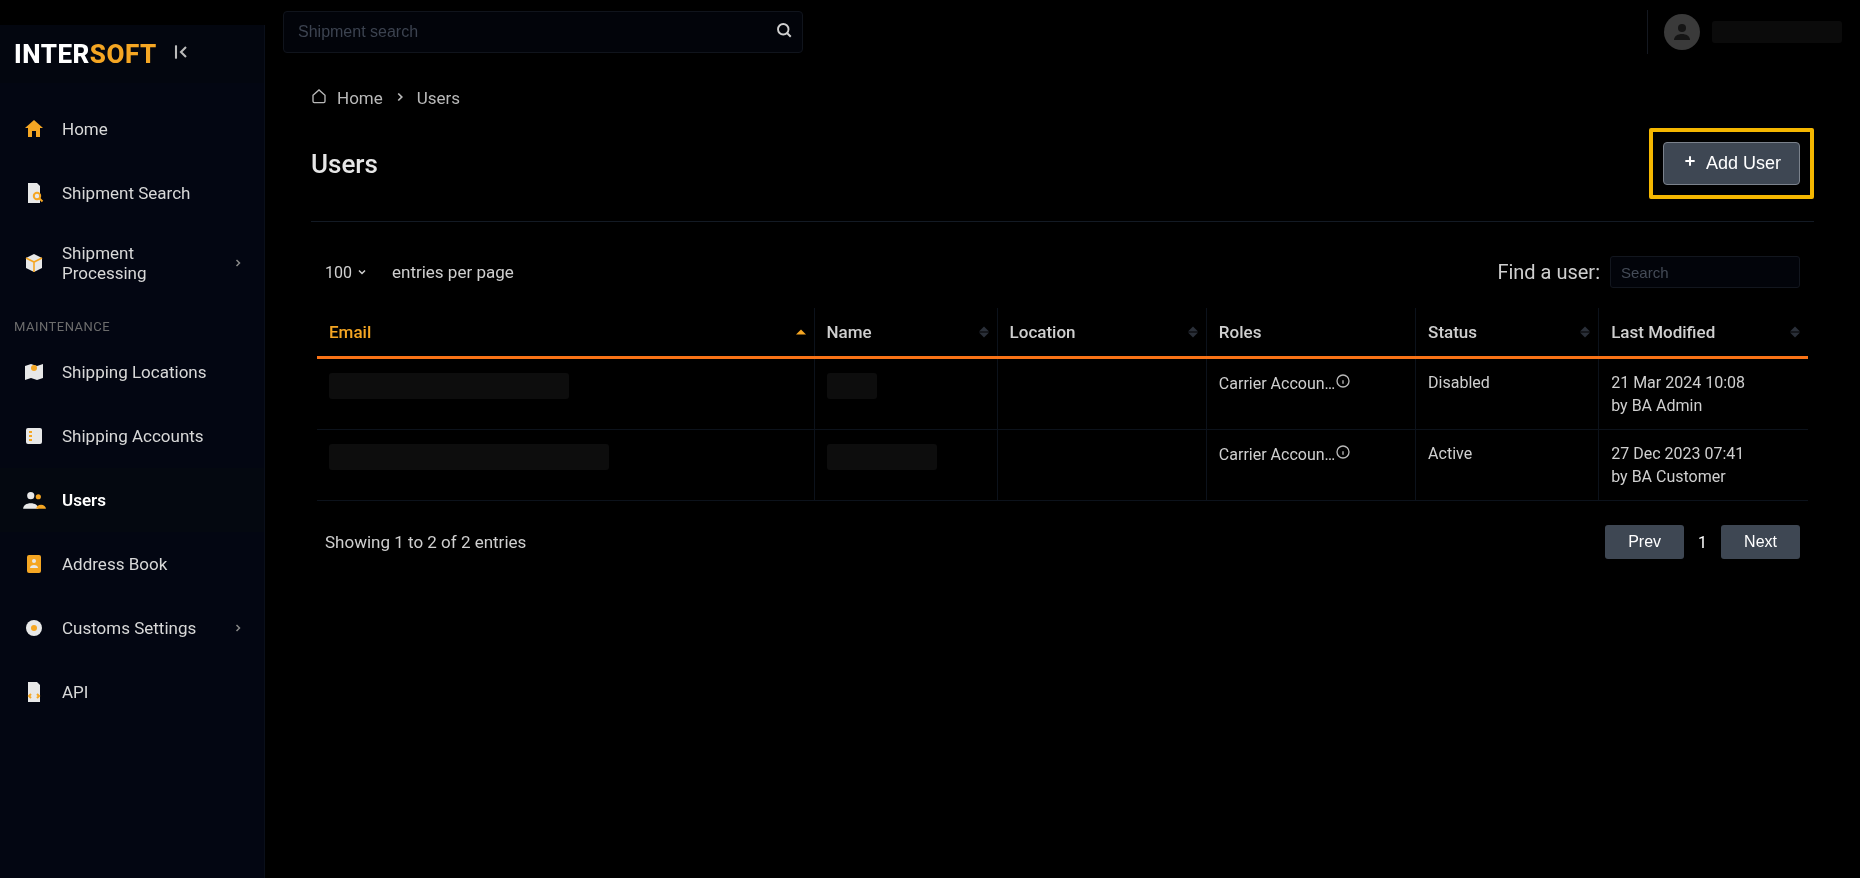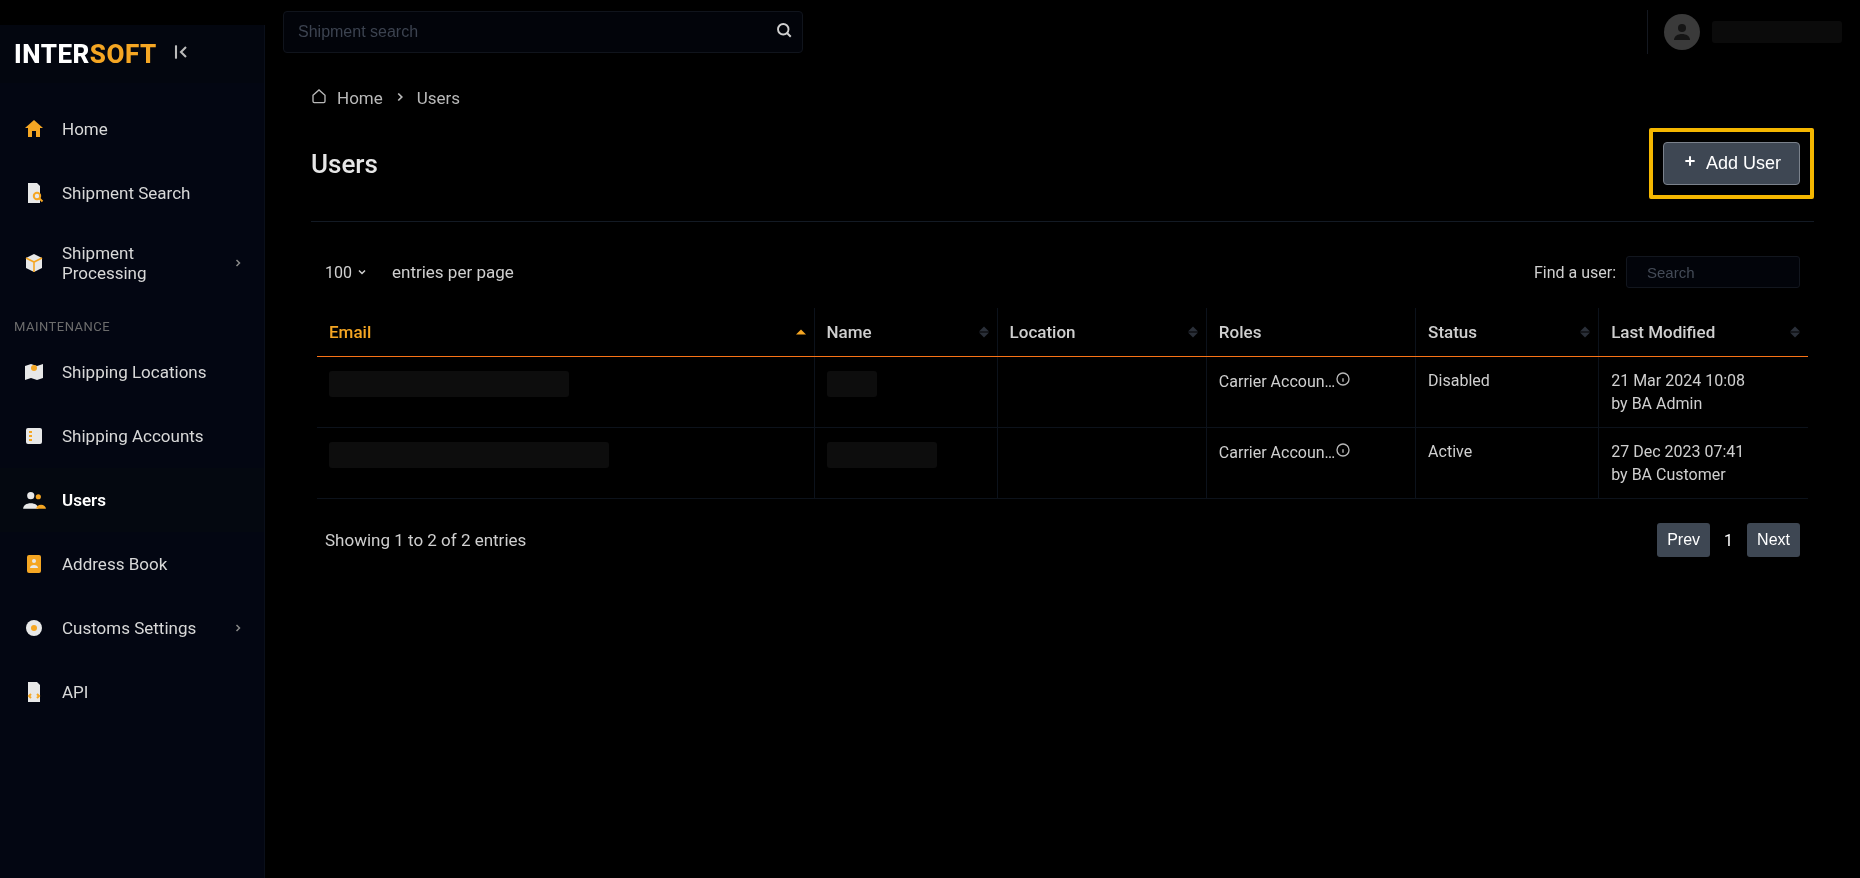--- a/index.html
+++ b/index.html
@@ -179,47 +179,47 @@
   .entries-select {
     display: inline-flex;
     align-items: center;
     gap: 4px;
     color: #cfcfcf;
     font-size: 16px;
     cursor: pointer;
   }
   .entries-label { margin-left: 24px; color: #cfcfcf; font-size: 17px; }
   .table-controls .spacer { flex: 1; }
-  .find-label { color: #cfcfcf; font-size: 16px; margin-right: 10px; }
+  .find-label { color: #cfcfcf; font-size: 20px; margin-right: 10px; }
   .find-input {
-    width: 174px; height: 32px;
+    width: 190px; height: 32px;
     background: #02040a;
     border: 1px solid #12161e;
     border-radius: 3px;
-    padding: 0 20px;
+    padding: 0 10px;
     color: #cfcfcf;
     font-size: 15px;
   }
   .find-input::placeholder { color: #444b57; }
 
   
   .table-wrap { padding: 0 6px; }
   table.users {
     width: 100%;
     border-collapse: collapse;
     table-layout: fixed;
   }
   table.users th {
     text-align: left;
     padding: 14px 12px;
     font-weight: 500;
     font-size: 17px;
     color: #cfcfcf;
     border-right: 1px solid #0c121b;
-    border-bottom: 1px solid #f97316;
+    border-bottom: 3px solid #f97316;
     position: relative;
   }
   table.users th.sorted { color: #f5a623; }
   table.users th:last-child { border-right: none; }
   .sort-icons {
     position: absolute;
     right: 8px;
     top: 50%;
     transform: translateY(-50%);
     display: flex;
@@ -261,21 +261,21 @@
     align-items: center;
     padding: 24px 14px 0 14px;
   }
   .showing { color: #cfcfcf; font-size: 17px; }
   .table-footer .spacer { flex: 1; }
   .pager { display: flex; align-items: center; gap: 8px; }
   .pager-btn {
     background: #3e4753;
     border: none;
     color: #ffffff;
-    padding: 8px 10px;
+    padding: 8px 23px;
     border-radius: 3px;
     font-size: 16px;
     cursor: pointer;
   }
   .pager-current {
     color: #ffffff;
     font-size: 16px;
     padding: 0 6px;
   }
 

